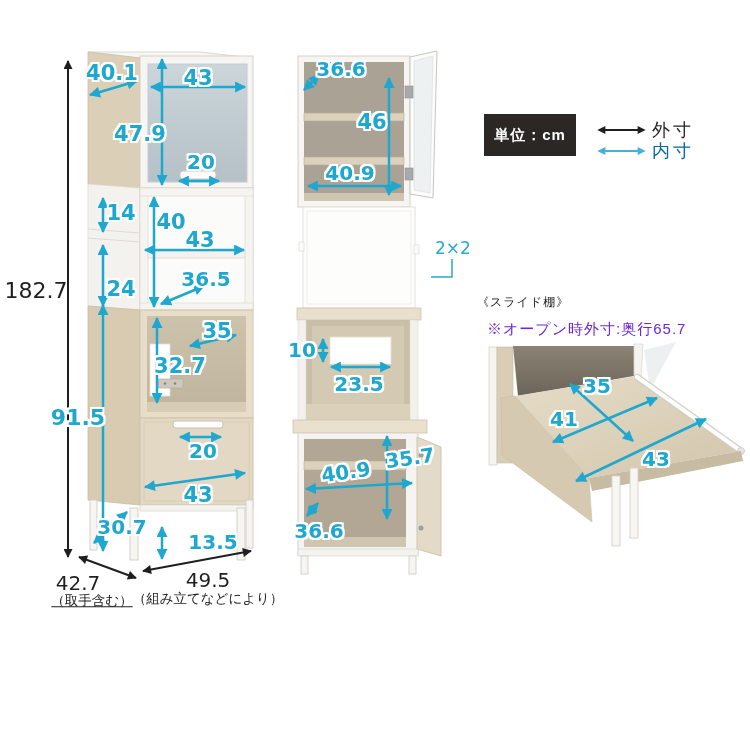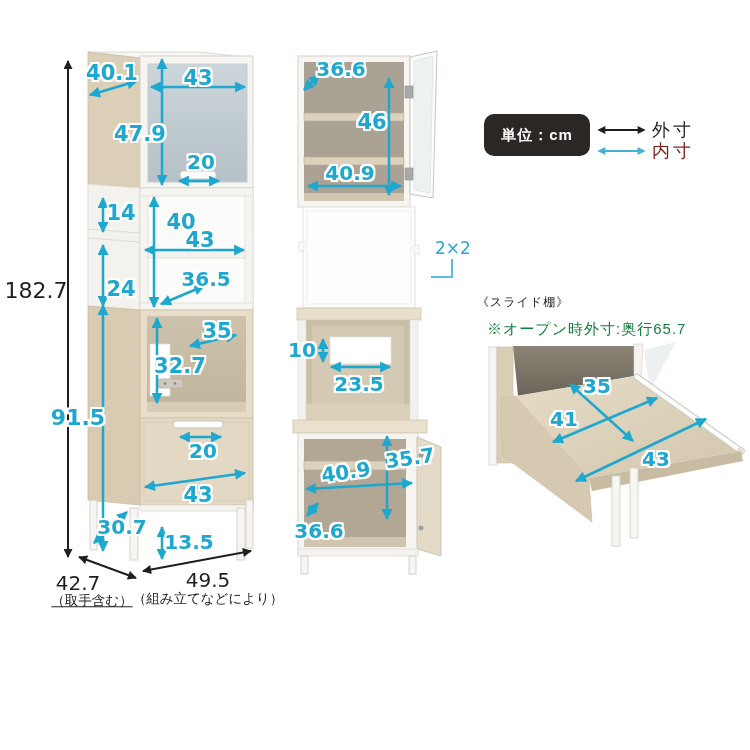--- a/index.html
+++ b/index.html
@@ -9,30 +9,30 @@
   .dim{position:absolute;transform:translate(-50%,-50%);white-space:nowrap;z-index:6;
        font-family:"DejaVu Sans","Liberation Sans",sans-serif;font-weight:700;line-height:1;}
   .c{color:#1ea7cf;font-size:21px;
      text-shadow:-2px -2px 0 #fff,2px -2px 0 #fff,-2px 2px 0 #fff,2px 2px 0 #fff,
                  0 -2px 0 #fff,0 2px 0 #fff,-2px 0 0 #fff,2px 0 0 #fff;}
   .k{color:#1f1f1f;font-weight:400;font-size:21px;}
   .s20{font-size:20px;}
   .thin{font-weight:400;font-size:17px;text-shadow:none;}
   .rot{transform:translate(-50%,-50%) rotate(-8deg);}
   .jnote{font-size:13.5px;font-weight:400;color:#222;font-family:"Liberation Sans",sans-serif;}
-  .legend-box{position:absolute;left:484px;top:114px;width:106px;height:42px;background:#2b2724;
+  .legend-box{position:absolute;left:484px;top:114px;width:92px;height:42px;background:#2b2724;
       color:#fff;display:flex;align-items:center;justify-content:center;font-size:15px;
-      font-weight:700;letter-spacing:1px;z-index:6;font-family:"Liberation Sans",sans-serif;border-radius:10px;}
+      font-weight:700;letter-spacing:1px;z-index:6;font-family:"Liberation Sans",sans-serif;}
   .legend-word{position:absolute;transform:translate(0,-50%);font-size:18px;letter-spacing:3px;
       z-index:6;font-family:"Liberation Sans",sans-serif;}
   .lw-outer{color:#1f1f1f;}
-  .lw-inner{color:#7f1d1d;}
+  .lw-inner{color:#0369a1;}
   .slide-title{position:absolute;left:477px;top:294px;font-size:12px;color:#222;z-index:6;
       letter-spacing:1px;font-family:"Liberation Sans",sans-serif;}
-  .slide-note{position:absolute;left:487px;top:320px;font-size:15px;color:#15803d;z-index:6;
+  .slide-note{position:absolute;left:487px;top:320px;font-size:15px;color:#6d28d9;z-index:6;
       letter-spacing:1px;font-family:"Liberation Sans",sans-serif;}
   .disclaimer{position:absolute;left:43px;top:646px;width:692px;font-size:15.5px;color:#222;
       line-height:25px;z-index:6;font-family:"Liberation Sans",sans-serif;}
   .disclaimer .l2{padding-left:16px;}
 </style>
 </head>
 <body>
 <div id="stage">
 
 <svg id="art" width="750" height="750" viewBox="0 0 750 750">
@@ -202,31 +202,31 @@
     <line x1="599" y1="151" x2="644" y2="151" stroke="#45b1d6" stroke-width="1.8" marker-start="url(#mcs)" marker-end="url(#mcs)"></line>
   </g>
 </svg>
 
 <span class="dim k" style="left:36px;top:291px;font-size:22px;">182.7</span>
 <span class="dim c" style="left:112px;top:73px;">40.1</span>
 <span class="dim c" style="left:198px;top:78px;">43</span>
 <span class="dim c" style="left:140px;top:134px;">47.9</span>
 <span class="dim c s20" style="left:201px;top:162px;">20</span>
 <span class="dim c" style="left:121px;top:213px;">14</span>
-<span class="dim c" style="left:181px;top:222px;">40</span>
+<span class="dim c" style="left:171px;top:222px;">40</span>
 <span class="dim c" style="left:200px;top:240px;">43</span>
 <span class="dim c" style="left:121px;top:269px;margin-top:20px;">24</span>
 <span class="dim c s20" style="left:206px;top:279px;">36.5</span>
 <span class="dim c" style="left:217px;top:331px;">35</span>
 <span class="dim c" style="left:180px;top:366px;">32.7</span>
 <span class="dim c" style="left:78px;top:418px;font-size:22px;">91.5</span>
 <span class="dim c s20" style="left:203px;top:451px;">20</span>
 <span class="dim c" style="left:198px;top:495px;">43</span>
 <span class="dim c s20" style="left:122px;top:527px;">30.7</span>
-<span class="dim c s20" style="left:189px;top:542px;">13.5</span>
+<span class="dim c s20" style="left:189px;top:542px;padding-left:48px;">13.5</span>
 <span class="dim k s20" style="left:78px;top:583px;">42.7</span>
 <span class="dim jnote" style="left:92px;top:601px;text-decoration:underline;">（取手含む）</span>
 <span class="dim k s20" style="left:208px;top:580px;">49.5</span>
 <span class="dim jnote" style="left:208px;top:599px;">（組み立てなどにより）</span>
 
 <span class="dim c s20" style="left:341px;top:69px;">36.6</span>
 <span class="dim c" style="left:372px;top:122px;">46</span>
 <span class="dim c s20" style="left:350px;top:173px;">40.9</span>
 <span class="dim c thin" style="left:453px;top:248px;color:#2aa8d0;">2×2</span>
 <span class="dim c s20" style="left:302px;top:350px;">10</span>

